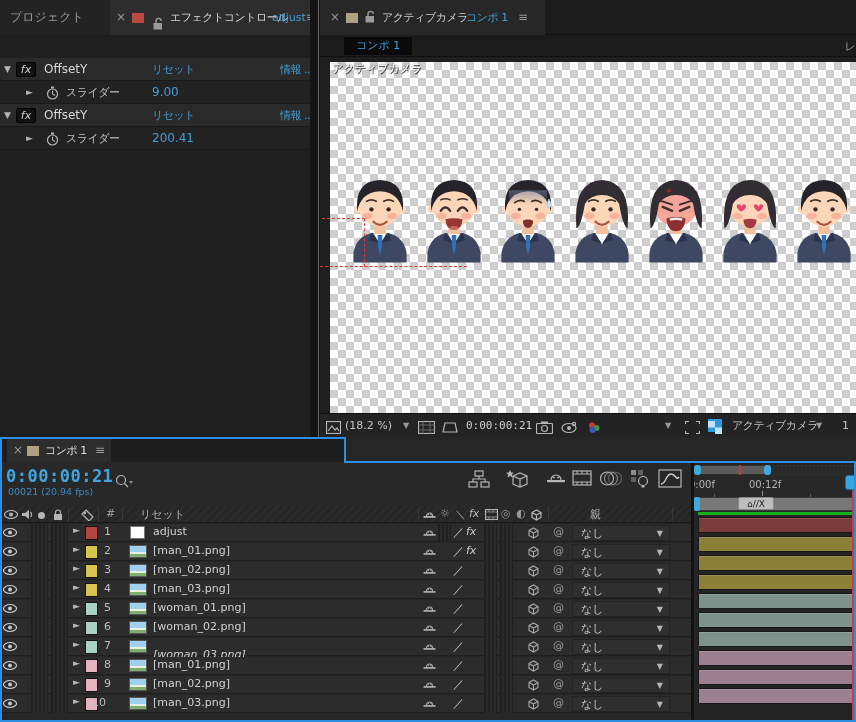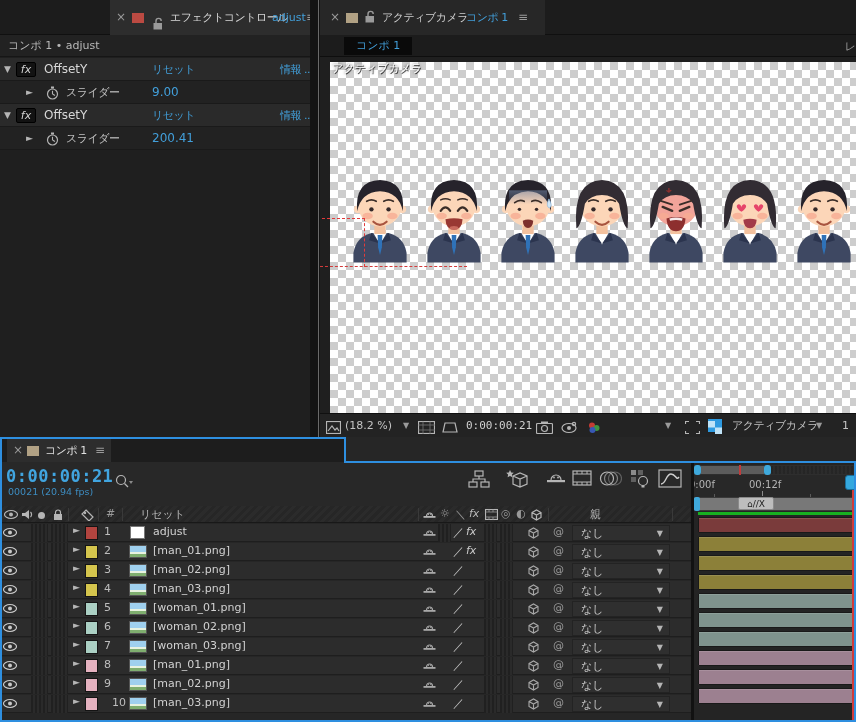--- a/index.html
+++ b/index.html
@@ -72,35 +72,35 @@
 svg .st{stroke:#b5b5b5;fill:none;stroke-width:1.2;}
 svg .fl{fill:#b5b5b5;}
 </style>
 </head>
 <body>
 
 <div class="app">
 
   <div class="abs fx-panel">
     <div class="tabbar">
+      <div class="tab-inactive">プロジェクト</div>
       <div class="tab-active">
         <span class="abs dim" style="left:6px;">×</span>
         <span class="chip" style="left:22px;background:#bb4a42;"></span>
         <span class="abs" style="left:42px;top:10px;">
           <svg width="12" height="14">
               <path d="M4,6 V4 a2.6,2.6 0 0 1 5.2,0" stroke="#9a9a9a" stroke-width="1.4" fill="none"></path>
               <rect x="1.5" y="6" width="8.5" height="6.5" fill="#9a9a9a"></rect>
             </svg>
         </span>
         <span class="abs jp-s" style="left:60px;color:#d6d6d6;">エフェクトコントロール</span>
         <span class="abs blue" style="left:162px;font-size:11px;">adjust</span>
         <span class="abs dim" style="left:196px;">≡</span>
       </div>
     </div>
-    <div class="breadcrumb-row">コンポ 1 • adjust</div>
     <div id="fx-rows">
         <div class="fx-row fx-head" style="top:58px;">
       <span class="abs tri" style="left:4px;">▼</span>
       <span class="fx-badge">fx</span>
       <span class="abs" style="left:44px;color:#d8d8d8;">OffsetY</span>
       <span class="abs blue jp-s" style="left:152px;">リセット</span>
       <span class="abs blue jp-s" style="left:280px;white-space:nowrap;">情報 ..</span>
     </div>
         <div class="fx-row fx-param" style="top:81px;">
       <span class="abs tri" style="left:26px;">►</span>
@@ -642,21 +642,21 @@
       <span class="cell" style="left:3px;top:3px;"><svg width="14" height="11">
               <ellipse cx="7" cy="5.5" rx="6.5" ry="4" fill="none" stroke="#c9c9c9" stroke-width="1.2"></ellipse>
               <circle cx="7" cy="5.5" r="2" fill="#c9c9c9"></circle>
             </svg></span>
       <span class="cell hatch" style="left:31px;width:17px;"></span>
       <span class="cell hatch" style="left:51px;width:17px;"></span>
       <span class="abs tri" style="left:73px;top:1px;">►</span>
       <span class="lbl-sq" style="left:85px;background:#abd0c4;"></span>
       <span class="abs" style="left:104px;top:1px;color:#bdbdbd;">7</span>
       <span class="thumb-img" style="left:129px;"></span>
-      <span class="abs" style="left:153px;top:1px;">[woman_03.png]</span>
+      <span class="abs" style="left:153px;top:10px;font-style:italic;">[woman_03.png]</span>
       <span class="abs" style="left:423px;top:3px;"><svg width="13" height="12">
               <rect x="0.5" y="7" width="12" height="1.8" fill="#a8a8a8"></rect>
               <path d="M3.5,7 a3,3 0 0 1 6,0" stroke="#a8a8a8" fill="none" stroke-width="1.2"></path>
               <circle cx="5.3" cy="5.3" r="0.7" fill="#a8a8a8"></circle>
               <circle cx="7.8" cy="5.3" r="0.7" fill="#a8a8a8"></circle>
             </svg></span>
 
       <span class="abs" style="left:453px;top:1px;color:#c9c9c9;">／</span>
 
       <span class="cell hatch" style="left:484px;width:13px;"></span>
@@ -736,21 +736,21 @@
     </div>
         <div class="lrow" style="top:258px;">
       <span class="cell" style="left:3px;top:3px;"><svg width="14" height="11">
               <ellipse cx="7" cy="5.5" rx="6.5" ry="4" fill="none" stroke="#c9c9c9" stroke-width="1.2"></ellipse>
               <circle cx="7" cy="5.5" r="2" fill="#c9c9c9"></circle>
             </svg></span>
       <span class="cell hatch" style="left:31px;width:17px;"></span>
       <span class="cell hatch" style="left:51px;width:17px;"></span>
       <span class="abs tri" style="left:73px;top:1px;">►</span>
       <span class="lbl-sq" style="left:85px;background:#e5b2c0;"></span>
-      <span class="abs" style="left:112px;top:1px;color:#bdbdbd;">10</span>
+      <span class="abs" style="left:92px;top:1px;color:#bdbdbd;">10</span>
       <span class="thumb-img" style="left:129px;"></span>
       <span class="abs" style="left:153px;top:1px;">[man_03.png]</span>
       <span class="abs" style="left:423px;top:3px;"><svg width="13" height="12">
               <rect x="0.5" y="7" width="12" height="1.8" fill="#a8a8a8"></rect>
               <path d="M3.5,7 a3,3 0 0 1 6,0" stroke="#a8a8a8" fill="none" stroke-width="1.2"></path>
               <circle cx="5.3" cy="5.3" r="0.7" fill="#a8a8a8"></circle>
               <circle cx="7.8" cy="5.3" r="0.7" fill="#a8a8a8"></circle>
             </svg></span>
 
       <span class="abs" style="left:453px;top:1px;color:#c9c9c9;">／</span>

